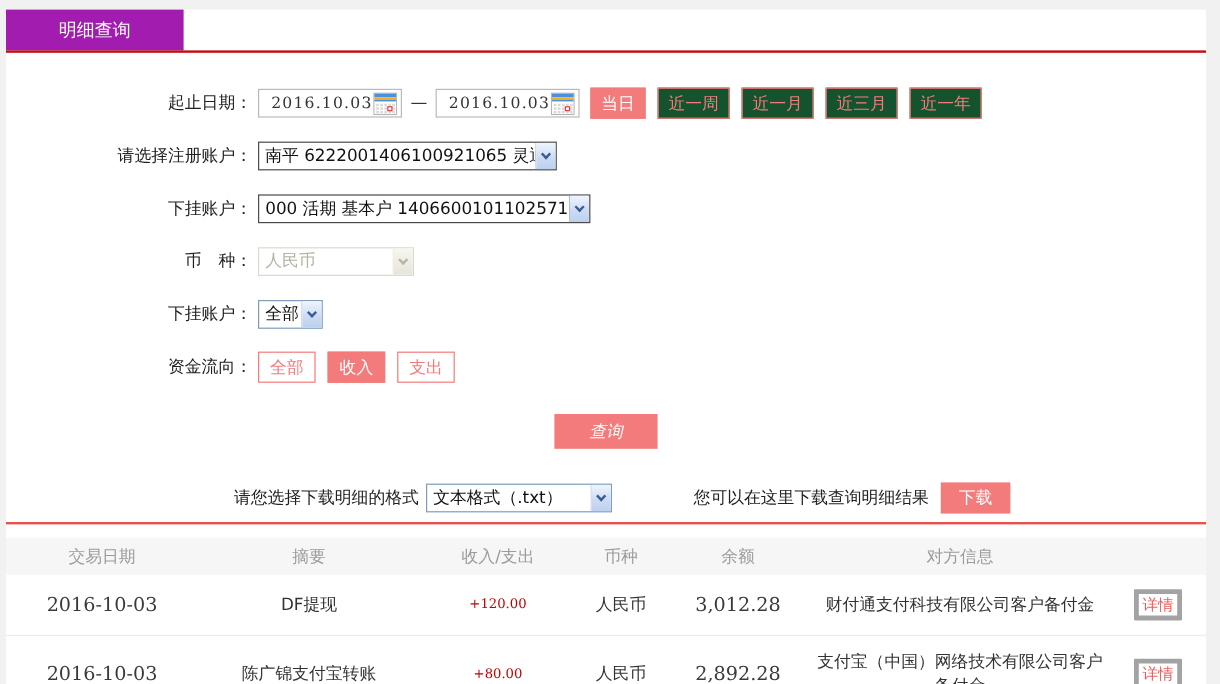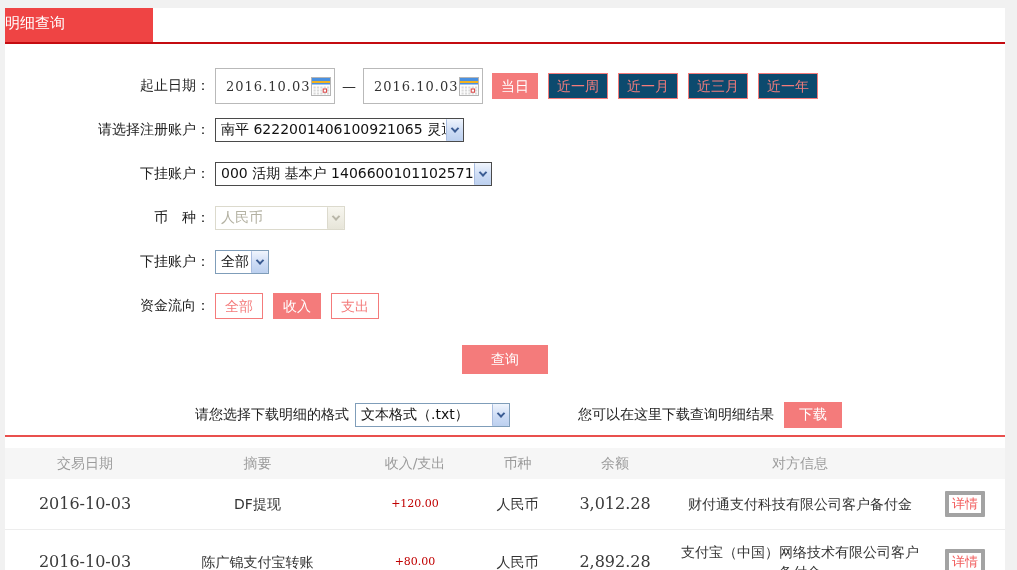--- a/index.html
+++ b/index.html
@@ -1,36 +1,36 @@
 <!DOCTYPE html>
 <html><head>
 <meta charset="utf-8">
 <style>
   * { margin:0; padding:0; box-sizing:border-box; }
   html,body { width:1017px; height:570px; overflow:hidden; }
   body { background:#f1f1f1; font-family:"DejaVu Sans","Liberation Sans",sans-serif; font-size:14px; color:#333; }
   .panel { position:absolute; left:5px; top:8px; width:1000px; height:562px; background:#fff; }
 
   
-  .tab { width:148px; height:34px; background:#ef4444; color:#fff; line-height:34px; font-size:15px; cursor:pointer;font-family:Liberation Mono, monospace; }
+  .tab { width:148px; height:34px; background:#a21caf; color:#fff; text-align:center; line-height:34px; font-size:15px; cursor:pointer; }
   .red-line { height:2px; background:#c40b10; }
 
   
   .form { padding-top:29px; }
   .form-row { display:flex; align-items:center; height:26px; margin-bottom:18px; }
   .label { width:210px; text-align:right; padding-right:5px; color:#222; flex:none; }
 
   
-  .date-box { width:120px; height:36px; border:1px solid #b9b9b9; background:#fff; display:flex; align-items:center; justify-content:space-between; padding:0 3px 0 10px; }
+  .date-box { width:120px; height:24px; border:1px solid #b9b9b9; background:#fff; display:flex; align-items:center; justify-content:space-between; padding:0 3px 0 10px; }
   .date-val { font-family:"DejaVu Serif","Liberation Serif",serif; font-size:13px; color:#333; letter-spacing:1px; }
   .cal-btn { width:20px; height:19px; cursor:pointer; display:inline-flex; }
   .dash { margin:0 7px; color:#333; }
 
   
-  .qbtn { height:26px; padding:0 8px; margin-left:10px; background:#0c4a6e; border:1px solid #f47b7b; color:#f47b7b; font-size:14px; line-height:24px; cursor:pointer; display:inline-block; }
+  .qbtn { height:26px; padding:0 8px; margin-left:10px; background:#14532d; border:1px solid #f47b7b; color:#f47b7b; font-size:14px; line-height:24px; cursor:pointer; display:inline-block; }
   .qbtn.active { background:#f47b7b; color:#fff; border-color:#f47b7b; }
   .qbtn.first { margin-left:9px; }
 
   
   .xp-select { height:24px; background:#fff; display:flex; align-items:center; cursor:pointer; }
   .xp-text { flex:1; padding-left:5px; font-size:14px; color:#111; white-space:nowrap; overflow:hidden; }
   .xp-arrow { width:17px; height:100%; flex:none; border-left:1px solid #a9bde0; background:linear-gradient(180deg,#f0f5fd 0%,#cddcf5 55%,#bcd0ef 100%); display:flex; align-items:center; justify-content:center; border-radius:1px; }
   .chev { width:6px; height:6px; border-right:2px solid #3b5c93; border-bottom:2px solid #3b5c93; transform:rotate(45deg) translate(-1px,-1px); }
   .b-dark { border:1px solid #4a4a4a; }
   .b-blue { border:1px solid #7f9db9; }
@@ -41,21 +41,21 @@
   .w-fmt  { width:155px; }
   .xp-select.disabled { border:1px solid #dcdacd; cursor:default; }
   .xp-select.disabled .xp-text { color:#b3b1a2; }
   .xp-select.disabled .xp-arrow { border-left:1px solid #dcdacd; background:linear-gradient(180deg,#f7f6ef,#e7e5d9); }
   .xp-select.disabled .chev { border-color:#b8b6a8; }
 
   
   .fbtn { width:48px; height:26px; margin-right:10px; background:#fff; border:1px solid #f47b7b; color:#f47b7b; font-size:14px; cursor:pointer; text-align:center; line-height:24px; }
   .fbtn.active { background:#f47b7b; color:#fff; }
 
-  .query-btn { display:block; margin:26px auto 0; width:86px; height:29px; background:#f47b7b; color:#fff; border:none; font-size:14px; cursor:pointer; }
+  .query-btn { display:block; margin:26px auto 0; width:86px; height:29px; background:#f47b7b; color:#fff; border:none; font-size:14px; cursor:pointer;font-style:italic; }
 
   
   .dl-row { margin-top:28px; margin-left:190px; display:flex; align-items:center; height:26px; }
   .dl-label { margin-right:6px; color:#222; }
   .dl-hint { margin-left:68px; margin-right:10px; color:#222; }
   .dl-btn { width:58px; height:26px; background:#f47b7b; color:#fff; border:none; font-size:14px; cursor:pointer; }
 
   .table-sep { margin-top:7px; height:2px; background:#e9504e; }
 
   

